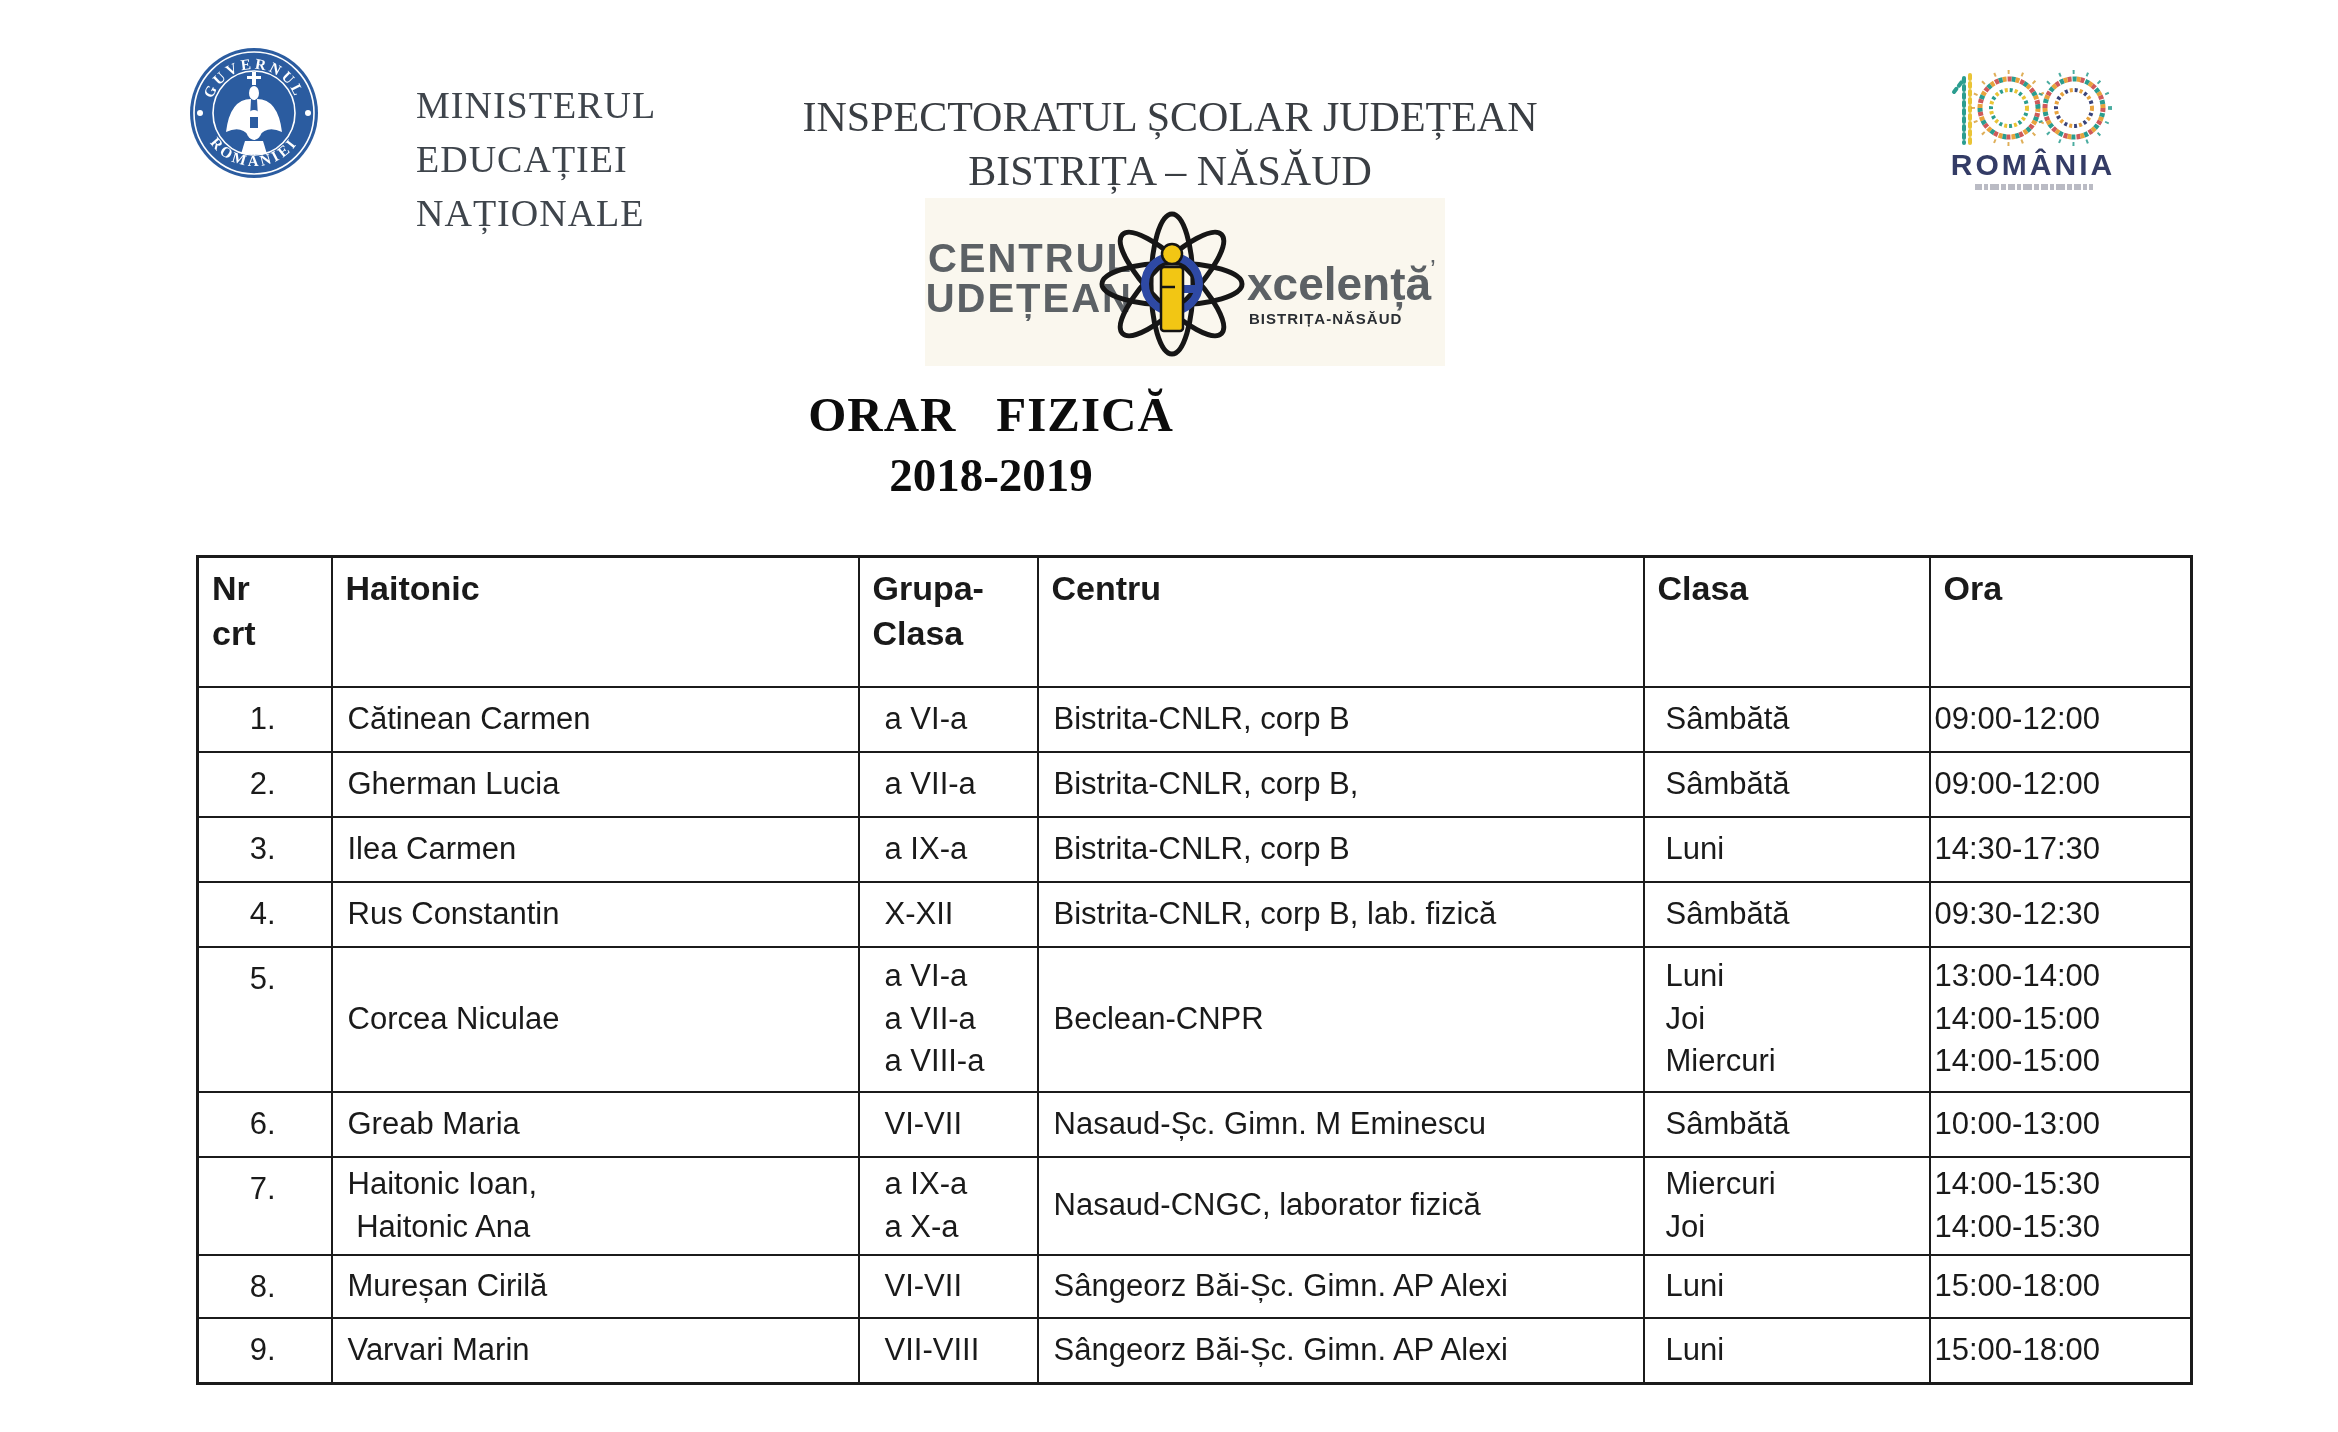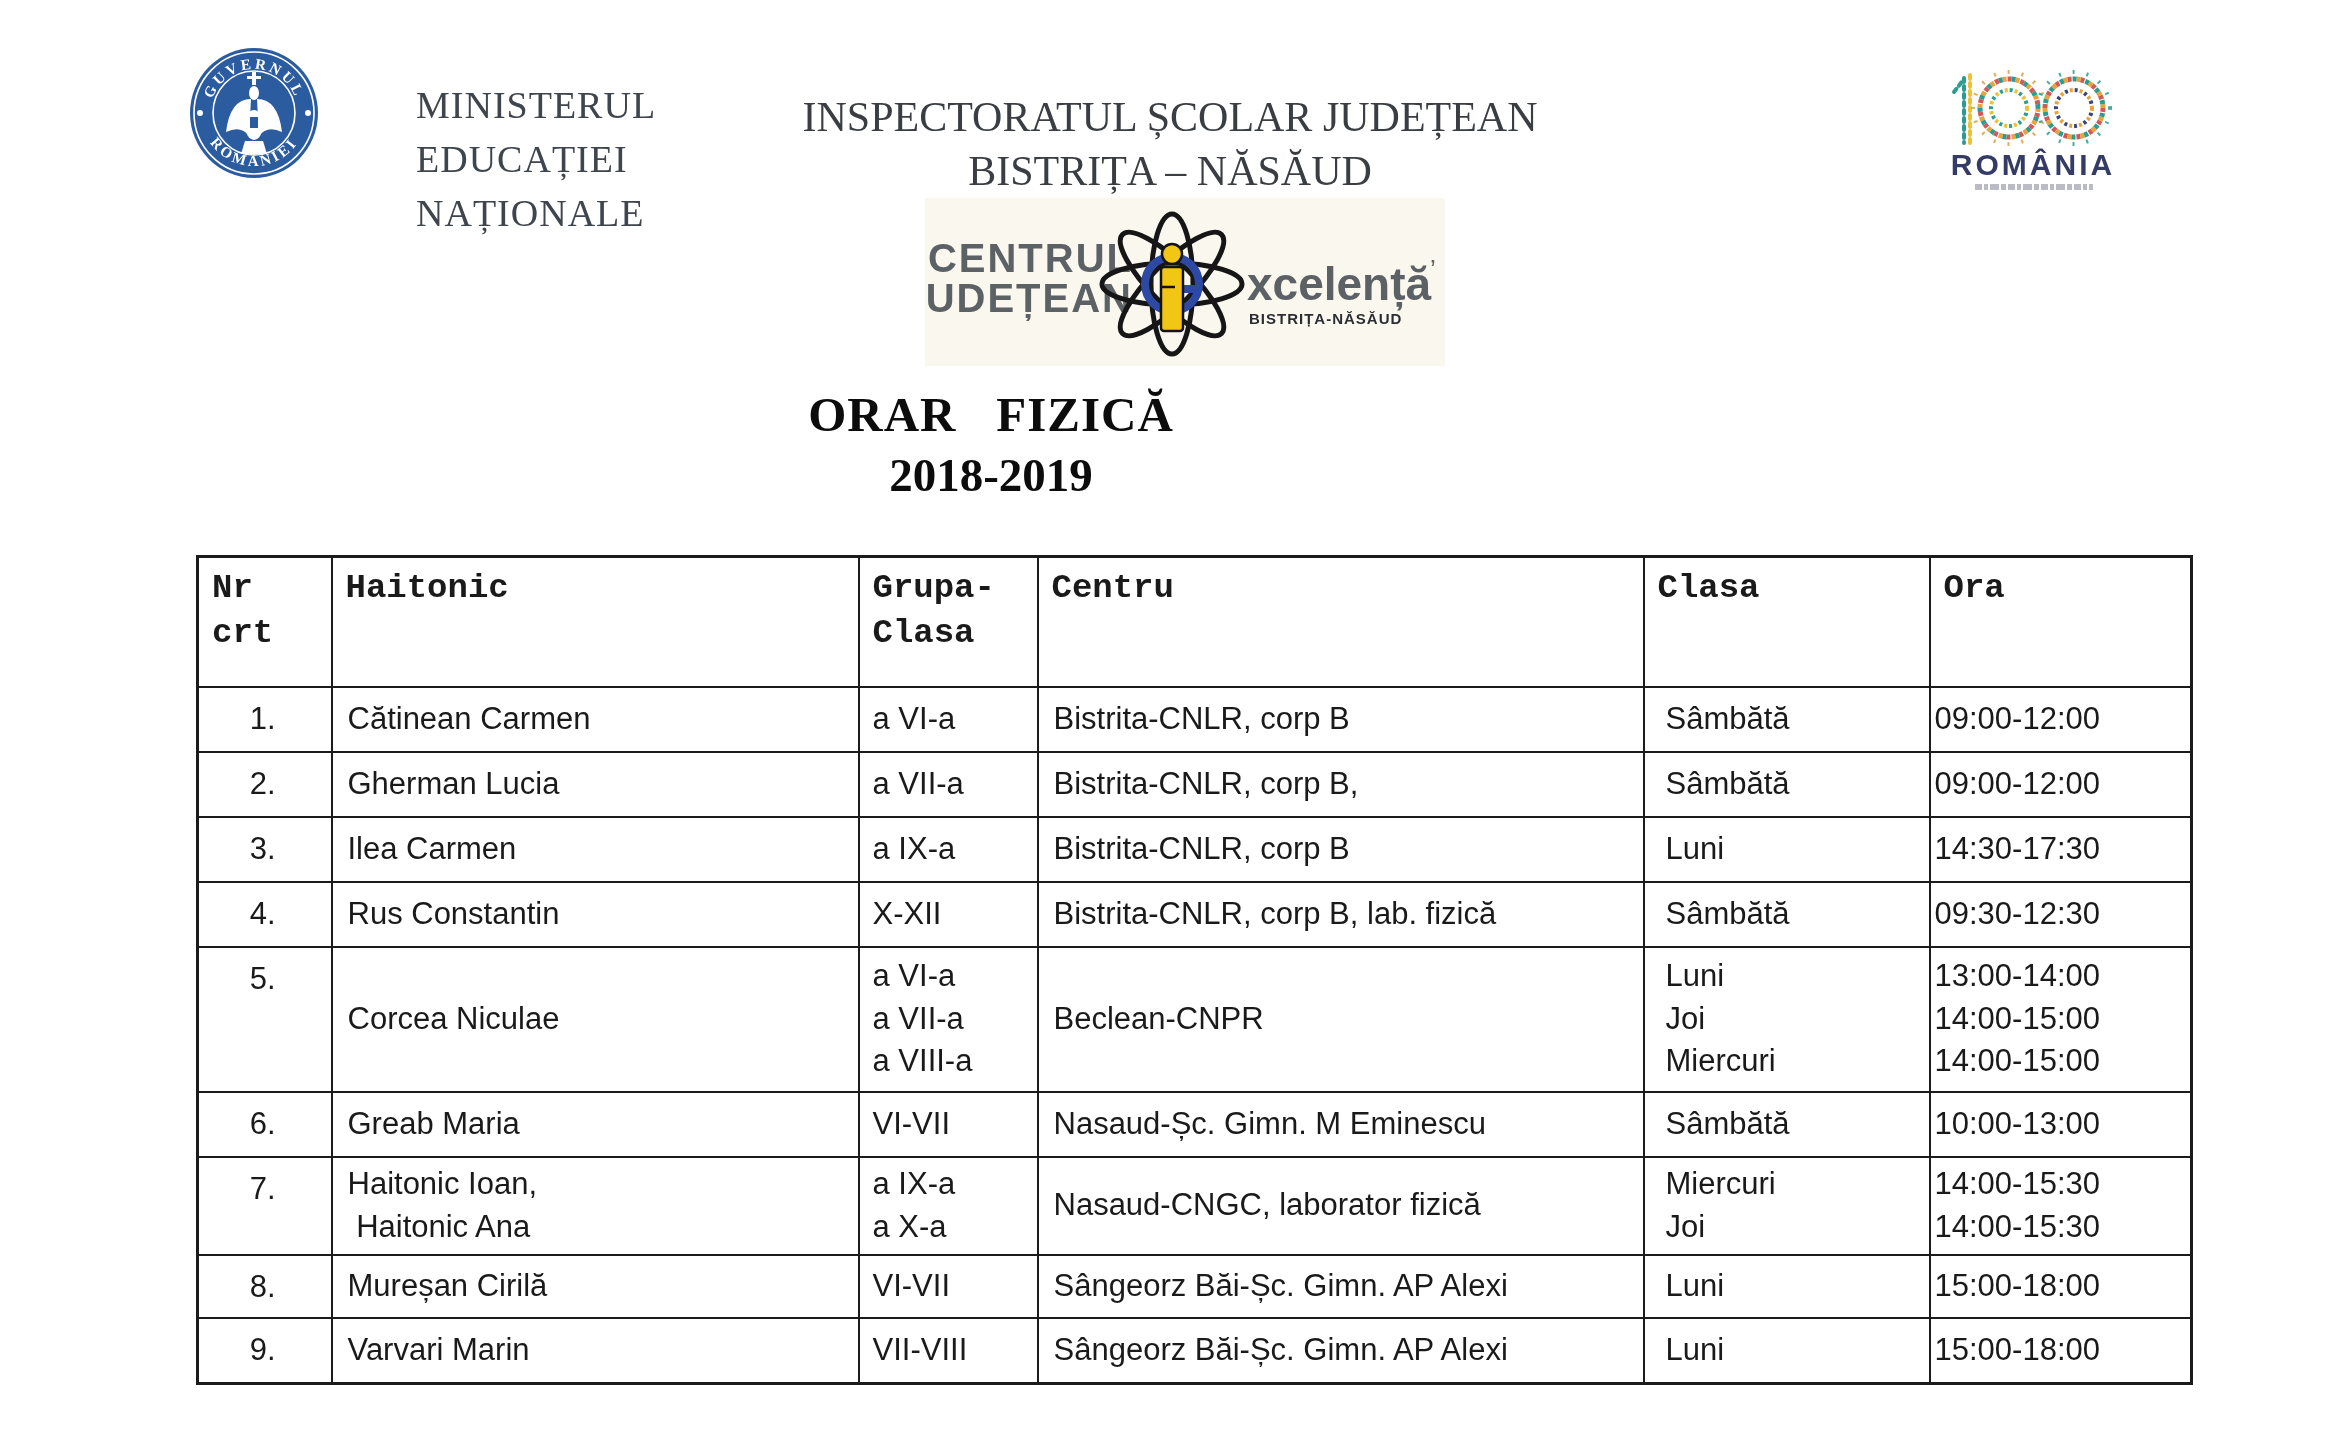--- a/index.html
+++ b/index.html
@@ -27,33 +27,33 @@
   
   .title-block{position:absolute;left:0;top:384px;width:1982px;text-align:center;
                font-family:"Liberation Serif",serif;color:#0c0c0c;}
   .title-line1{font-size:49px;font-weight:bold;line-height:62px;letter-spacing:1px;}
   .title-line2{font-size:47px;font-weight:bold;line-height:58px;}
 
   
   table.schedule{position:absolute;left:196px;top:555px;width:1994px;border-collapse:collapse;
                  table-layout:fixed;border:3px solid #1b1b1b;}
   .schedule th,.schedule td{border:2px solid #1b1b1b;overflow:hidden;}
-  .schedule th{font-family:Liberation Mono, monospace;font-weight:bold;font-size:34px;
+  .schedule th{font-family:Liberation Sans, sans-serif;font-weight:bold;font-size:34px;
                text-align:left;vertical-align:top;padding:8px 6px 8px 13px;line-height:1.32;
                white-space:pre-wrap;}
   .schedule thead tr{height:130px;}
   .schedule td{font-size:31px;line-height:1.38;vertical-align:middle;
                padding:4px 6px 4px 15px;white-space:pre-wrap;}
   .schedule tbody tr{height:65px;}
   .schedule tbody tr:nth-child(5){height:145px;}
   .schedule tbody tr:nth-child(7){height:98px;}
   .schedule tbody tr:nth-child(8){height:63px;}
   .schedule tbody tr:nth-child(9){height:66px;}
   td.col-nr{text-align:center;vertical-align:top;padding:10px 4px 0 0;}
-  td.col-grupa{padding-left:13px;}
+  td.col-grupa{padding-left:25px;}
   td.col-ziua{padding-left:21px;}
   td.col-ora{padding-left:4px;}
   col.c-nr{width:134px;} col.c-profesor{width:527px;} col.c-grupa{width:179px;}
   col.c-centru{width:606px;} col.c-ziua{width:286px;} col.c-ora{width:262px;}
 
   .seal-arc-text{font-family:"Liberation Serif",serif;font-size:15px;font-weight:bold;
                  fill:#ffffff;letter-spacing:3px;}
   .cent-country{font-family:"Liberation Sans",sans-serif;font-weight:bold;font-size:30px;
                 fill:#343c66;letter-spacing:3px;}
   .exc-left{font-family:"Liberation Sans",sans-serif;font-weight:600;font-size:40px;

